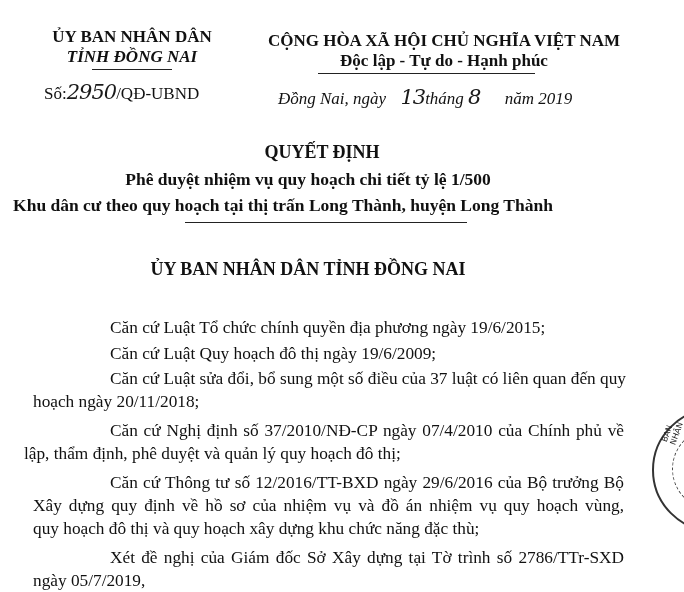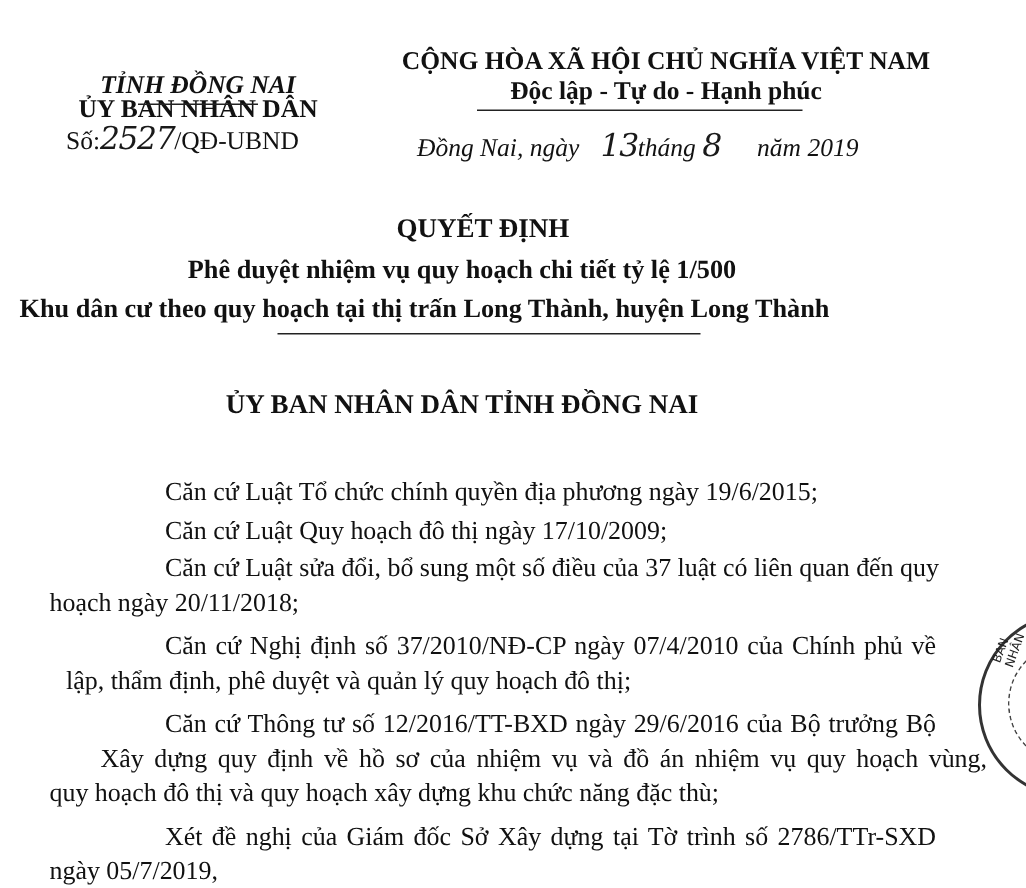--- a/index.html
+++ b/index.html
@@ -24,50 +24,50 @@
   }
   .seal-inner {
     position:absolute; left:672px; top:428px; width:80px; height:80px;
     border:1px dashed #444; border-radius:50%;
   }
   .seal-text { position:absolute; font-size:8px; color:#222; font-family:"DejaVu Sans",sans-serif; }
 </style>
 </head>
 <body>
 
-<div class="abs b hdr ctr" style="left:40px; top:27px; width:184px;margin-top:36px;">ỦY BAN NHÂN DÂN</div>
+<div class="abs b hdr ctr" style="left:40px; top:27px; width:184px;">ỦY BAN NHÂN DÂN</div>
 <div class="abs b hdr ctr" style="left:40px; top:47px; width:184px;font-style:italic;">TỈNH ĐỒNG NAI</div>
 <div class="rule" style="left:92px; top:69px; width:80px;"></div>
 <div class="abs" style="left:44px; top:80px; font-size:17px;">
-  <span>Số:</span><span class="handwrite">2527</span><span>/QĐ-UBND</span>
+  <span>Số:</span><span class="handwrite">2950</span><span>/QĐ-UBND</span>
 </div>
 
 <div class="abs b hdr ctr" style="left:258px; top:31px; width:372px;">CỘNG HÒA XÃ HỘI CHỦ NGHĨA VIỆT NAM</div>
 <div class="abs b hdr ctr" style="left:258px; top:51px; width:372px;">Độc lập - Tự do - Hạnh phúc</div>
 <div class="rule" style="left:318px; top:73px; width:217px;"></div>
 <div class="abs i" style="left:278px; top:85px; font-size:17px;">
   <span>Đồng Nai, ngày</span>
   <span class="handwrite" style="margin-left:10px;">13</span><span>tháng</span>
   <span class="handwrite">8</span>
   <span style="margin-left:20px;">năm 2019</span>
 </div>
 
 <div class="abs b ctr" style="left:0; top:142px; width:644px; font-size:18px;">QUYẾT ĐỊNH</div>
 <div class="abs b ctr" style="left:0; top:169px; width:616px; font-size:17.5px;">Phê duyệt nhiệm vụ quy hoạch chi tiết tỷ lệ 1/500</div>
 <div class="abs b ctr" style="left:0; top:195px; width:566px; font-size:17.5px;">Khu dân cư theo quy hoạch tại thị trấn Long Thành, huyện Long Thành</div>
 <div class="rule" style="left:185px; top:222px; width:282px;"></div>
 <div class="abs b ctr" style="left:0; top:259px; width:616px; font-size:18px;">ỦY BAN NHÂN DÂN TỈNH ĐỒNG NAI</div>
 
 <div class="body-line ind" style="top:318px;">Căn cứ Luật Tổ chức chính quyền địa phương ngày 19/6/2015;</div>
-<div class="body-line ind" style="top:344px;">Căn cứ Luật Quy hoạch đô thị ngày 17/10/2009;</div>
+<div class="body-line ind" style="top:344px;">Căn cứ Luật Quy hoạch đô thị ngày 19/6/2009;</div>
 <div class="body-line ind just" style="top:369px; left:70px; width:554px; text-indent:40px;">Căn cứ Luật sửa đổi, bổ sung một số điều của 37 luật có liên quan đến quy</div>
 <div class="body-line" style="top:392px; left:33px;">hoạch ngày 20/11/2018;</div>
 <div class="body-line ind just" style="top:421px; left:70px; width:554px; text-indent:40px;">Căn cứ Nghị định số 37/2010/NĐ-CP ngày 07/4/2010 của Chính phủ về</div>
-<div class="body-line" style="top:444px; left:44px;">lập, thẩm định, phê duyệt và quản lý quy hoạch đô thị;</div>
+<div class="body-line" style="top:444px; left:24px;">lập, thẩm định, phê duyệt và quản lý quy hoạch đô thị;</div>
 <div class="body-line ind just" style="top:473px; left:70px; width:554px; text-indent:40px;">Căn cứ Thông tư số 12/2016/TT-BXD ngày 29/6/2016 của Bộ trưởng Bộ</div>
-<div class="body-line just" style="top:496px; left:33px; width:591px;margin-left:34px;">Xây dựng quy định về hồ sơ của nhiệm vụ và đồ án nhiệm vụ quy hoạch vùng,</div>
+<div class="body-line just" style="top:496px; left:33px; width:591px;">Xây dựng quy định về hồ sơ của nhiệm vụ và đồ án nhiệm vụ quy hoạch vùng,</div>
 <div class="body-line" style="top:519px; left:33px;">quy hoạch đô thị và quy hoạch xây dựng khu chức năng đặc thù;</div>
 <div class="body-line ind just" style="top:548px; left:70px; width:554px; text-indent:40px;">Xét đề nghị của Giám đốc Sở Xây dựng tại Tờ trình số 2786/TTr-SXD</div>
 <div class="body-line" style="top:571px; left:33px;">ngày 05/7/2019,</div>
 
 <div class="seal"></div>
 <div class="seal-inner"></div>
 <div class="seal-text" style="left:660px; top:440px; transform:rotate(-70deg); transform-origin:left top;">BAN NHÂN</div>
 
 </body></html>

